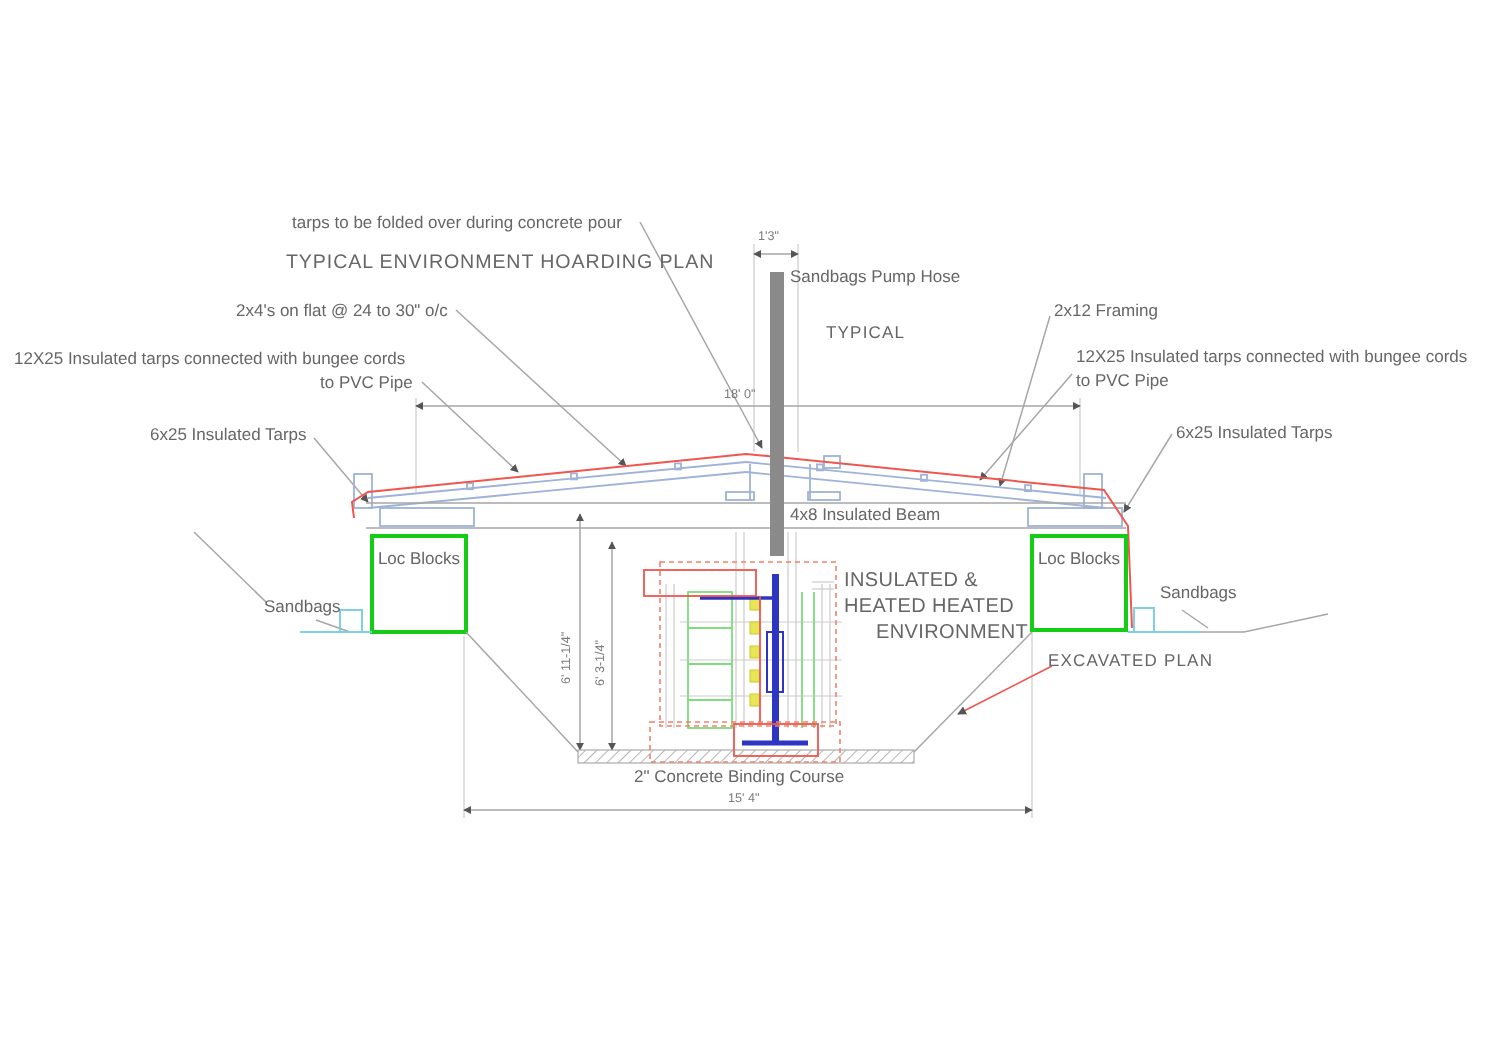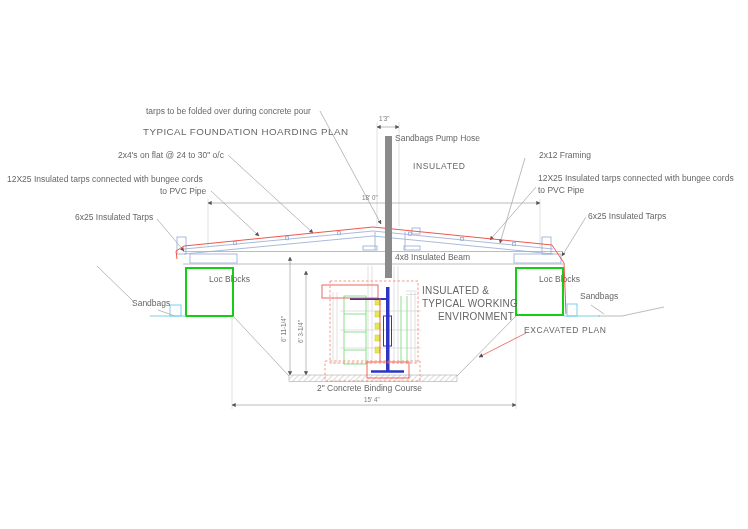--- a/index.html
+++ b/index.html
@@ -6,21 +6,21 @@
   #stage{position:relative;width:736px;height:529px;background:#fff;
          font-family:"Liberation Sans",sans-serif;overflow:hidden;
          --ink:#666666;--line-gray:#a6a6a6;}
   #stage svg{position:absolute;left:0;top:0;}
   .lbl{position:absolute;white-space:nowrap;font-size:8.5px;line-height:10px;color:var(--ink);}
   .title{font-size:9.8px;letter-spacing:.45px;}
   .caps{letter-spacing:.6px;}
   .env{font-size:10px;letter-spacing:.2px;}
   .dim{font-size:6.3px;color:#7b7b7b;}
   .rot{transform:rotate(-90deg);transform-origin:0 0;}
-  .center{text-align:center;padding-left:20px;}
+  .center{text-align:center;}
   
   .g{stroke:var(--line-gray);stroke-width:.75;fill:none;}
   .g2{stroke:#cccccc;stroke-width:.6;fill:none;}
   .blu{stroke:var(--framing-blue);stroke-width:.9;fill:none;}
   .cy{stroke:var(--ground-cyan);stroke-width:1;fill:none;}
   .rd{stroke:var(--tarp-red);stroke-width:1;fill:none;}
   .rdd{stroke:var(--tarp-red-dash);stroke-width:.8;fill:none;stroke-dasharray:2.5 2;}
   .grn{stroke:var(--loc-green);stroke-width:2;fill:none;}
   .lg{stroke:var(--form-green);stroke-width:.9;fill:none;}
   .db{stroke:var(--anchor-blue);fill:none;}
@@ -160,42 +160,42 @@
       <rect class="rd" style="stroke-width:.9" x="367" y="362" width="42" height="16"></rect>
       <rect class="rdd" x="330" y="281" width="88" height="82"></rect>
       <rect class="rdd" x="325" y="361" width="95" height="20"></rect>
 
       <line class="g2" x1="406" y1="291" x2="417" y2="291"></line>
       <line class="g2" x1="406" y1="294.5" x2="417" y2="294.5"></line>
     </g>
   </svg>
 
   <div class="lbl" style="left:146px;top:106px">tarps to be folded over during concrete pour</div>
-  <div class="lbl title" style="left:143px;top:127px">TYPICAL FOUNDATION HOARDING PLAN</div>
+  <div class="lbl title" style="left:143px;top:127px">TYPICAL ENVIRONMENT HOARDING PLAN</div>
   <div class="lbl" style="left:118px;top:150px">2x4's on flat @ 24 to 30" o/c</div>
 
   <div class="lbl" style="left:7px;top:174px">12X25 Insulated tarps connected with bungee cords</div>
   <div class="lbl" style="left:160px;top:186px">to PVC Pipe</div>
   <div class="lbl" style="left:75px;top:212px">6x25 Insulated Tarps</div>
   <div class="lbl" style="left:132px;top:298px">Sandbags</div>
   <div class="lbl center" style="left:186px;top:274px;width:47px">Loc Blocks</div>
 
   <div class="lbl" style="left:395px;top:133px">Sandbags Pump Hose</div>
-  <div class="lbl caps" style="left:413px;top:161px">INSULATED</div>
-
-  <div class="lbl" style="left:539px;top:150px">2x12 Framing</div>
+  <div class="lbl caps" style="left:413px;top:161px">TYPICAL</div>
+
+  <div class="lbl" style="left:527px;top:150px">2x12 Framing</div>
   <div class="lbl" style="left:538px;top:173px">12X25 Insulated tarps connected with bungee cords</div>
   <div class="lbl" style="left:538px;top:185px">to PVC Pipe</div>
   <div class="lbl" style="left:588px;top:211px">6x25 Insulated Tarps</div>
   <div class="lbl" style="left:580px;top:291px">Sandbags</div>
   <div class="lbl center" style="left:516px;top:274px;width:47px">Loc Blocks</div>
 
   <div class="lbl" style="left:395px;top:252px">4x8 Insulated Beam</div>
   <div class="lbl env" style="left:422px;top:286px">INSULATED &amp;</div>
-  <div class="lbl env" style="left:422px;top:299px">TYPICAL WORKING</div>
+  <div class="lbl env" style="left:422px;top:299px">HEATED HEATED</div>
   <div class="lbl env" style="left:438px;top:312px">ENVIRONMENT</div>
   <div class="lbl caps" style="left:524px;top:325px">EXCAVATED PLAN</div>
   <div class="lbl" style="left:317px;top:383px">2" Concrete Binding Course</div>
 
   <div class="lbl dim" style="left:379px;top:114px">1'3"</div>
   <div class="lbl dim" style="left:362px;top:193px">18' 0"</div>
   <div class="lbl dim" style="left:364px;top:395px">15' 4"</div>
   <div class="lbl dim rot" style="left:279px;top:342px">6' 11-1/4"</div>
   <div class="lbl dim rot" style="left:296px;top:343px">6' 3-1/4"</div>
 

